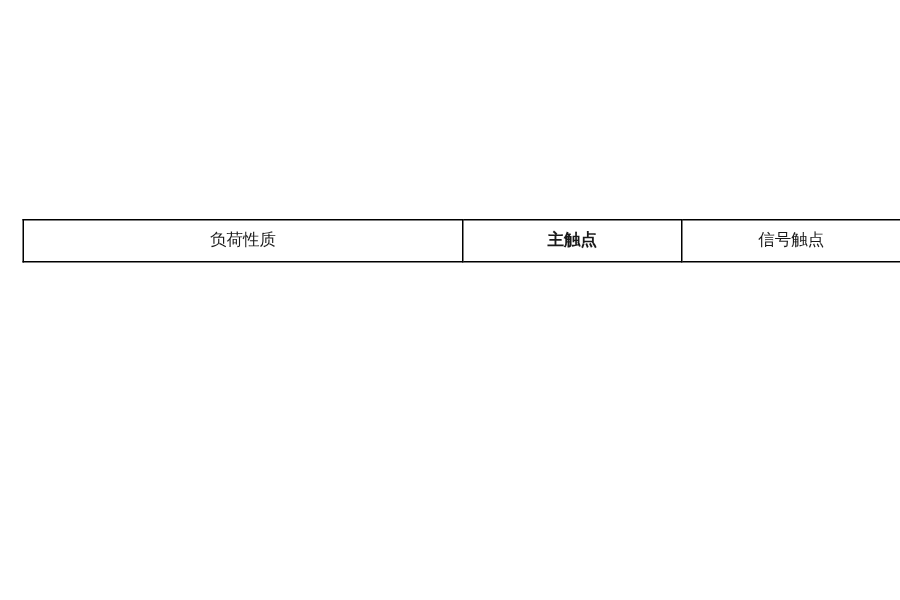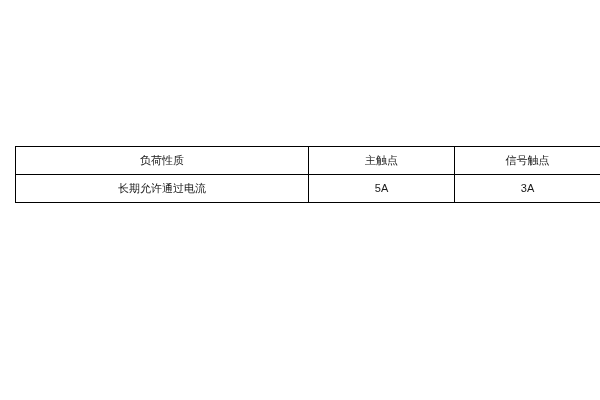--- a/index.html
+++ b/index.html
@@ -37,36 +37,31 @@
     vertical-align: middle;
     font-size: 11px;
     color: #1a1a1a;
     font-family: "Liberation Sans", sans-serif;
     line-height: 1.2;
     padding: 0 2px;
     white-space: nowrap;
     margin-top: 13px;
   }
   .col-a { width: 288px; }
-  .col-b { width: 141px; }
+  .col-b { width: 141px; font-weight: bold; }
   .col-c { width: 141px; }
 </style>
 </head>
 <body>
 
 <div class="page">
   <div class="table-wrap">
     <table class="spec-table">
       <tbody>
         <tr>
           <td class="col-a">负荷性质</td>
           <td class="col-b">主触点</td>
           <td class="col-c">信号触点</td>
         </tr>
-        <tr>
-          <td class="col-a">长期允许通过电流</td>
-          <td class="col-b">5A</td>
-          <td class="col-c">3A</td>
-        </tr>
       </tbody>
     </table>
   </div>
 </div>
 
 </body></html>

